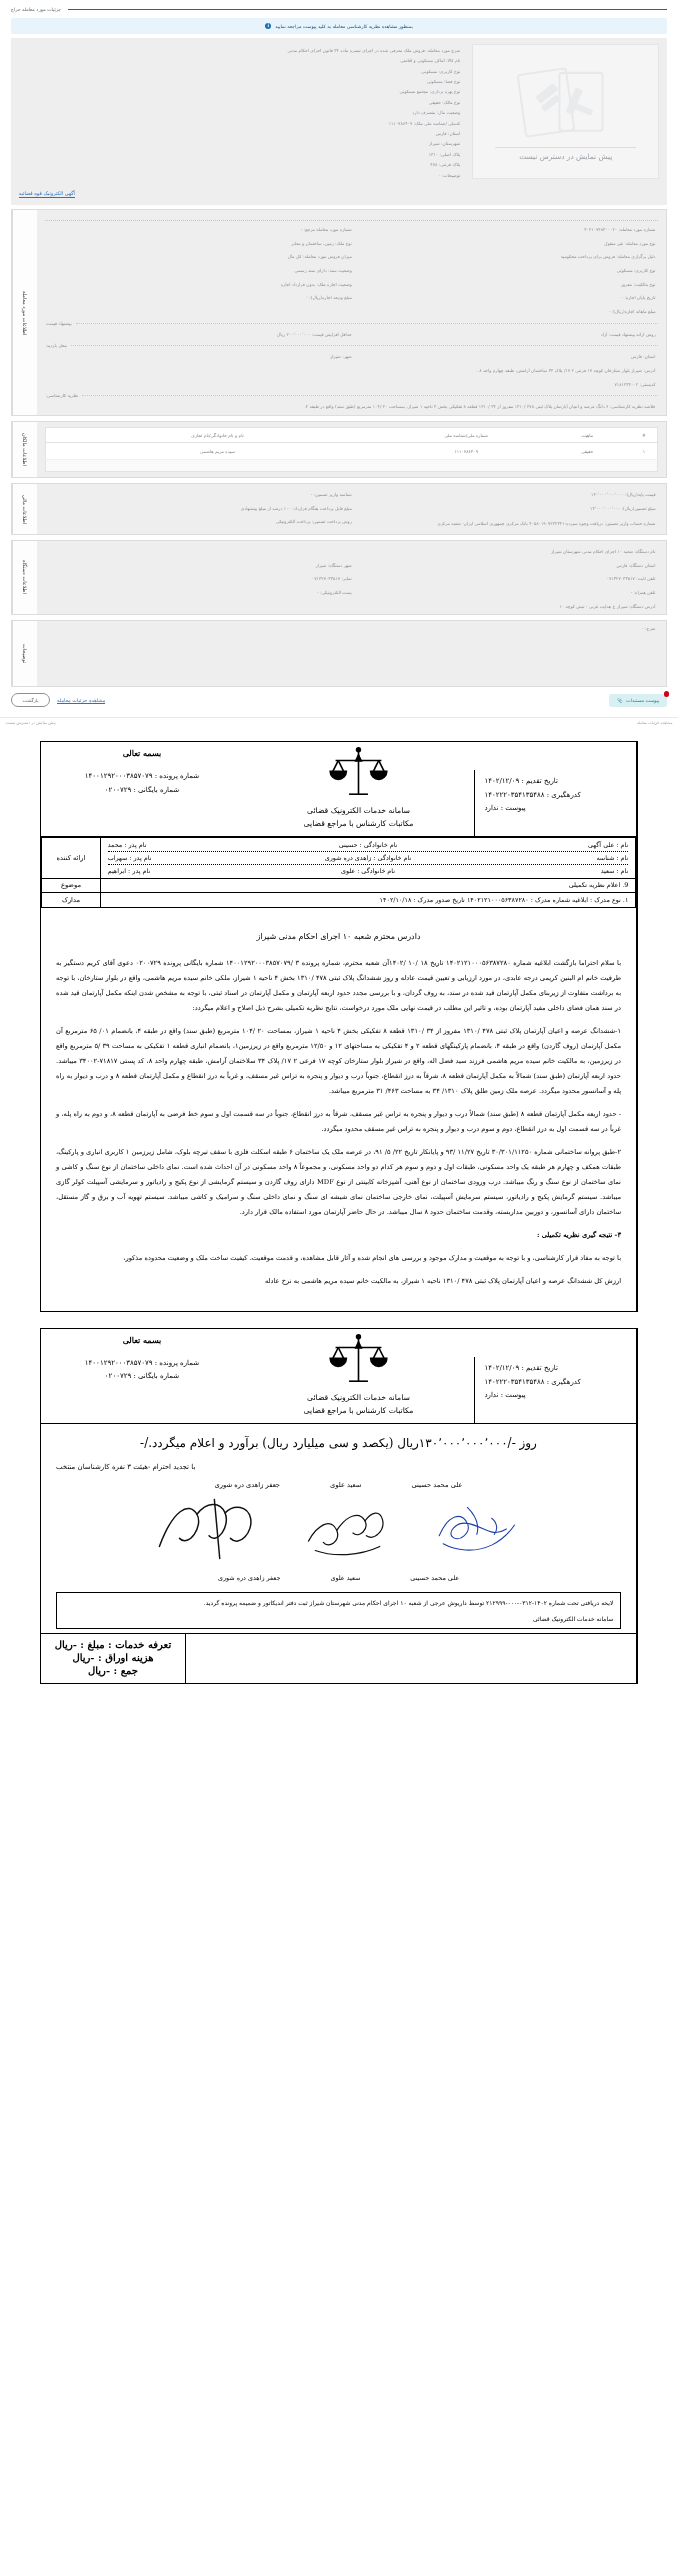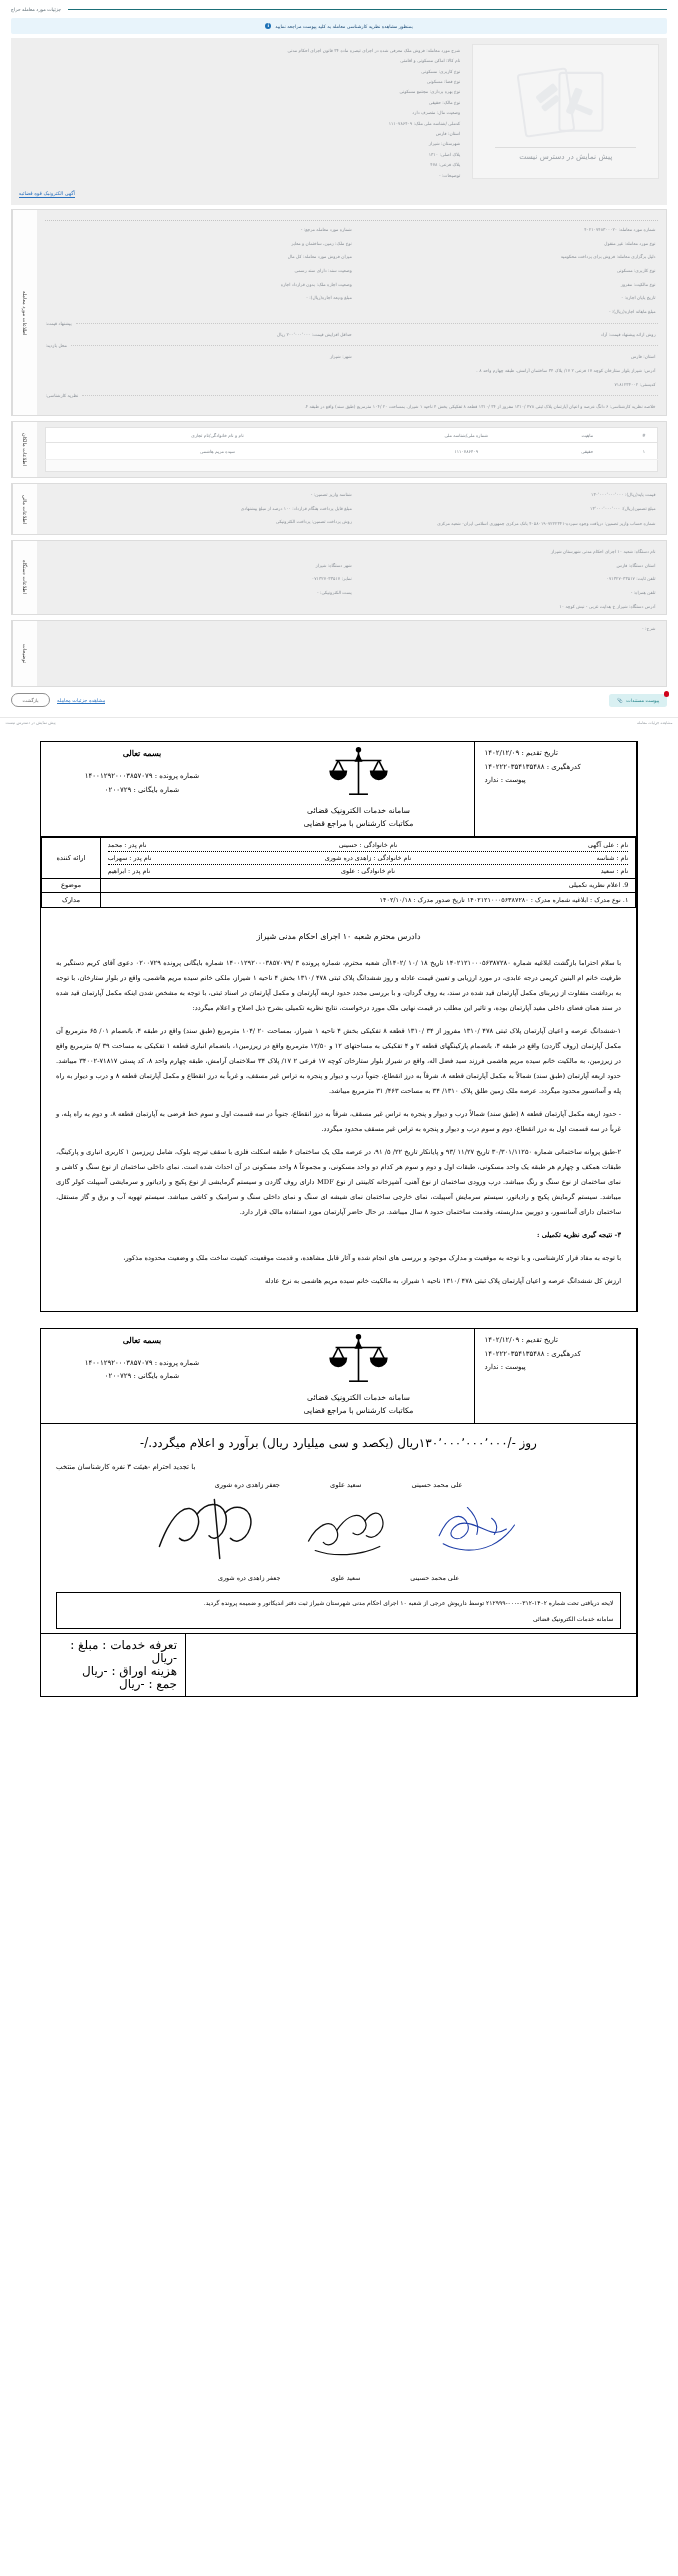--- a/index.html
+++ b/index.html
@@ -244,21 +244,21 @@
     flex-direction: row;
     align-items: stretch;
     border-bottom: 1.3px solid #000;
   }
   .doc-head .col {
     padding: 5.4px 9.4px;
     font-family: "DejaVu Serif", "Liberation Serif", serif;
   }
   .doc-head .col-r { flex: 0 0 202px; text-align: center; }
   .doc-head .col-c { flex: 1; text-align: center; }
-  .doc-head .col-l { flex: 0 0 162px; text-align: left; border-left: 1.3px solid #000; }
+  .doc-head .col-l { flex: 0 0 162px; text-align: left; border-left: 1.3px solid #000; margin-top: 28px; }
   .doc-head .line { font-size: 7px; color: #000; line-height: 13.5px; white-space: nowrap; }
   .doc-head .line.big { font-size: 8px; font-weight: bold; }
   .scale-wrap { display:flex; flex-direction:column; align-items:center; }
   .org-line { font-size: 7.7px; line-height: 12.8px; font-family: "DejaVu Serif","Liberation Serif",serif; }
 
   .doc-table { width: 100%; border-collapse: collapse; }
   .doc-table td {
     border: 0.7px solid #000;
     font-family: "DejaVu Serif","Liberation Serif",serif;
     font-size: 6.4px;
@@ -311,21 +311,21 @@
   }
   .footer-flex {
     display: flex; flex-direction: row; align-items: stretch;
     border-top: 0.7px solid #000;
   }
   .footer-left {
     flex: 0 0 145px;
     border-right: 0.7px solid #000;
     padding: 5.4px 8px;
     font-family: "DejaVu Serif","Liberation Serif",serif;
-    font-size: 12px; line-height: 12.8px; text-align: right;
+    font-size: 10px; line-height: 12.8px; text-align: center; font-weight: bold;
   }
   .footer-right {
     flex: 1; padding: 5.4px 9.4px;
     font-family: "DejaVu Serif","Liberation Serif",serif;
     font-size: 6px; line-height: 12px; text-align: right;
   }
   .stamp-box {
     border: 0.7px solid #000; margin: 0 15px 4px 15px; padding: 4px 6.7px;
     font-family: "DejaVu Serif","Liberation Serif",serif;
     font-size: 6px; line-height: 11.4px; text-align: right;

